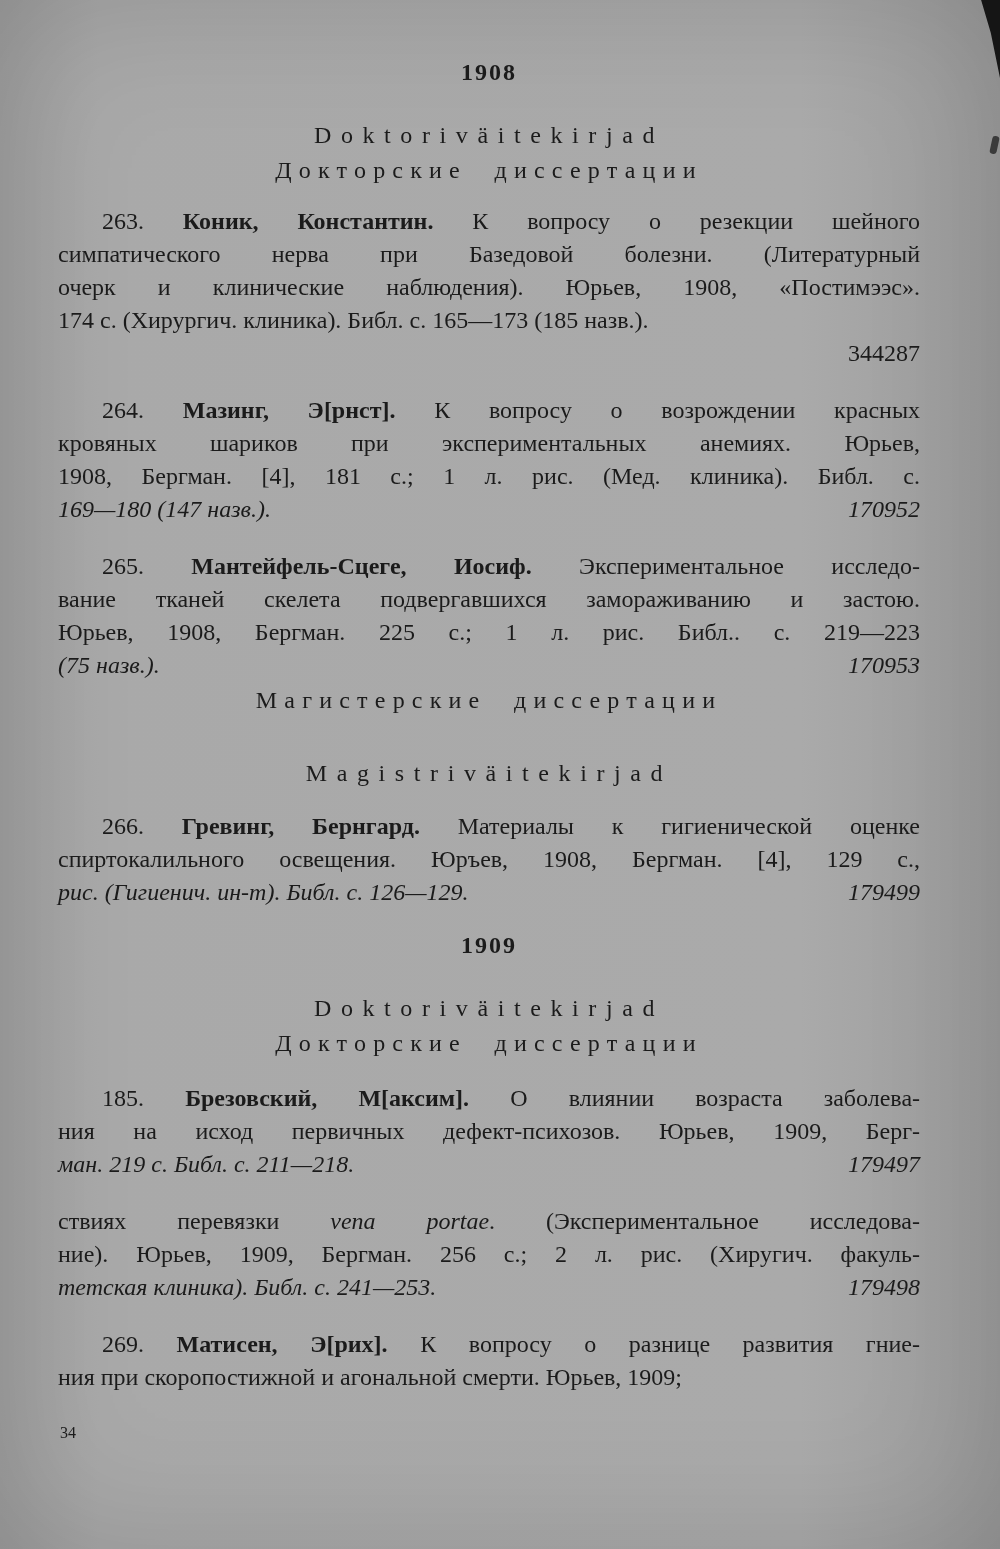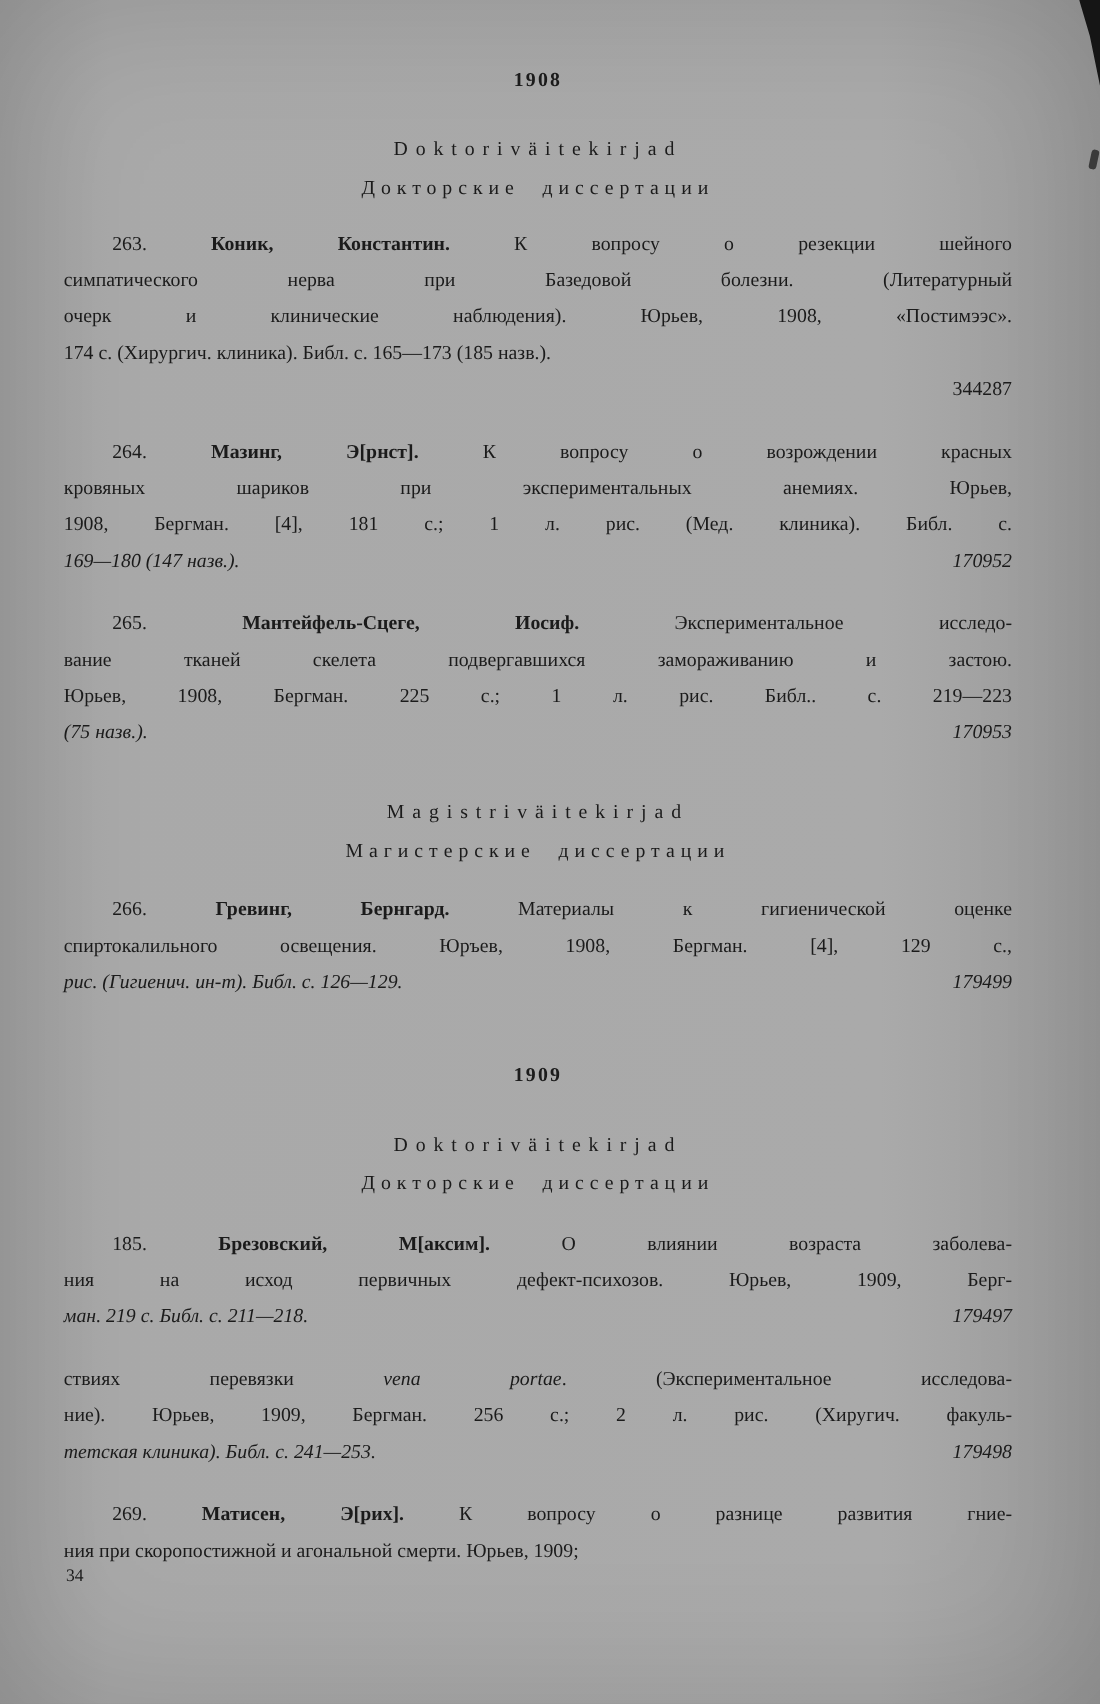--- a/index.html
+++ b/index.html
@@ -15,21 +15,21 @@
     box-shadow: inset 0 0 140px rgba(0,0,0,0.14);
     font-family: "Liberation Serif", "DejaVu Serif", serif;
     color: #1b1b1b;
     overflow: hidden;
   }
   .textblock {
     position: absolute;
     top: 0;
     left: 58px;
     width: 862px;
-    font-size: 18px;
+    font-size: 24px;
     line-height: 33px;
   }
   .center { text-align: center; }
   .year {
     font-weight: bold;
     letter-spacing: 2px;
   }
   .h-et { letter-spacing: 0.40em; }
   .h-ru { letter-spacing: 0.30em; word-spacing: 0.60em; }
   .line { text-align: left; }
@@ -104,33 +104,33 @@
     <div class="entry" style="margin-top:24px">
       <div class="line j first"><span>265.</span> <b>Мантейфель-Сцеге, Иосиф.</b> <span>Экспериментальное исследо-</span></div>
       <div class="line j">вание тканей скелета подвергавшихся замораживанию и застою.</div>
       <div class="line j">Юрьев, 1908, Бергман. 225 с.; 1 л. рис. Библ.. с. 219—223</div>
       <div class="line lastline">
           <span>(75 назв.).</span>
           <span>170953</span>
         </div>
     </div>
 
+    <div class="center h-ru" style="margin-top:2px">Магистерские диссертации</div>
     <div class="center h-et" style="margin-top:40px">Magistriväitekirjad</div>
-    <div class="center h-ru" style="margin-top:2px">Магистерские диссертации</div>
 
     <div class="entry" style="margin-top:20px">
       <div class="line j first"><span>266.</span> <b>Гревинг, Бернгард.</b> <span>Материалы к гигиенической оценке</span></div>
       <div class="line j">спиртокалильного освещения. Юръев, 1908, Бергман. [4], 129 с.,</div>
       <div class="line lastline">
           <span>рис. (Гигиенич. ин-т). Библ. с. 126—129.</span>
           <span>179499</span>
         </div>
     </div>
 
-    <div class="center year" style="margin-top:52px">1909</div>
+    <div class="center year" style="margin-top:20px">1909</div>
     <div class="center h-et" style="margin-top:30px">Doktoriväitekirjad</div>
     <div class="center h-ru" style="margin-top:2px">Докторские диссертации</div>
 
     <div class="entry" style="margin-top:22px">
       <div class="line j first"><span>185.</span> <b>Брезовский, М[аксим].</b> <span>О влиянии возраста заболева-</span></div>
       <div class="line j">ния на исход первичных дефект-психозов. Юрьев, 1909, Берг-</div>
       <div class="line lastline">
           <span>ман. 219 с. Библ. с. 211—218.</span>
           <span>179497</span>
         </div>

